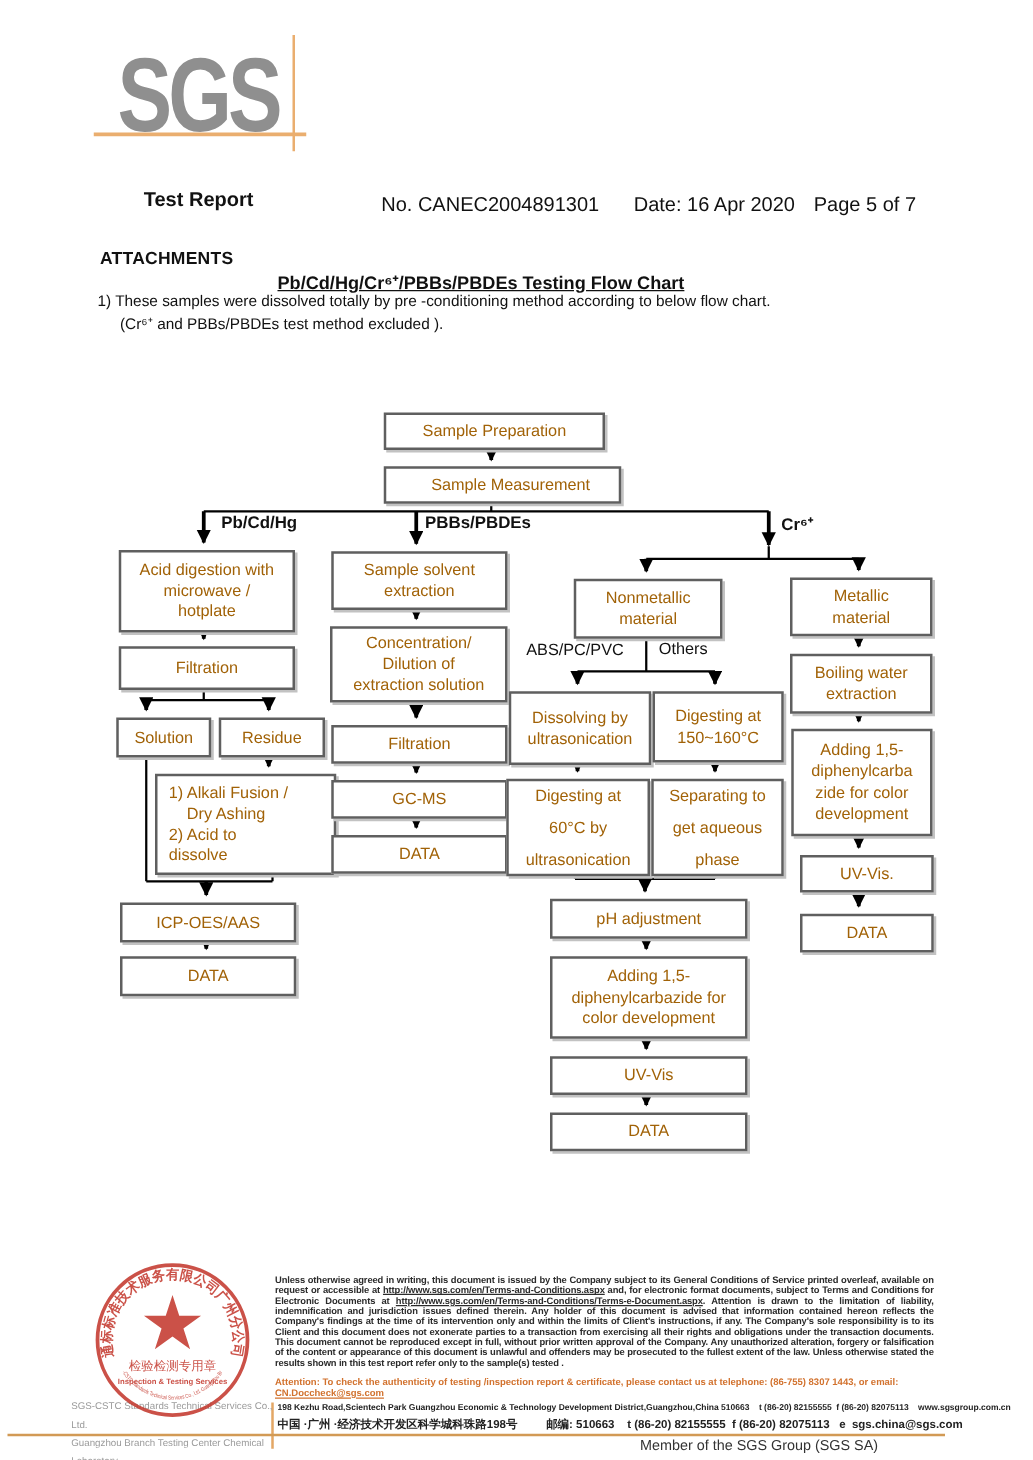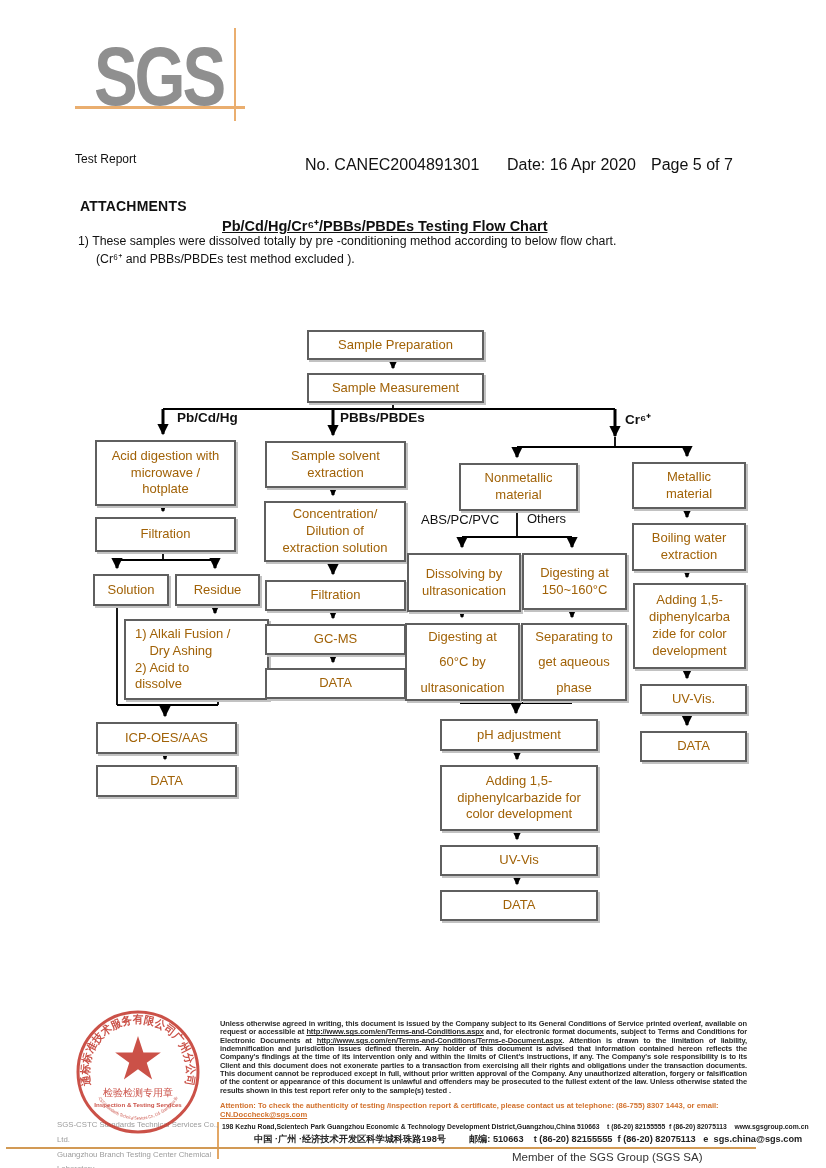--- a/index.html
+++ b/index.html
@@ -4,21 +4,21 @@
 <style>
   html,body{margin:0;padding:0;background:#e8e8e8;}
   #page{position:relative;width:826px;height:1168px;background:#ffffff;margin:0 auto;
         font-family:"Liberation Sans",sans-serif;color:#111;overflow:hidden;}
   .abs{position:absolute;}
 
   
   .sgs-logo{font-size:84px;font-weight:bold;color:#8F8F8F;letter-spacing:-4px;line-height:1;
             transform:scaleX(0.78);transform-origin:left top;}
   .hline{background:#EAAE6F;}
-  .report-title{font-size:12px;font-weight:normal;}
+  .report-title{font-size:16px;font-weight:bold;margin-left:40px;}
   .hdr-txt{font-size:16px;text-align:right;}
 
   
   .attach-h{font-size:14px;font-weight:bold;letter-spacing:.2px;}
   .flow-title{font-size:14.5px;font-weight:bold;text-decoration:underline;}
   .note{font-size:12.3px;}
 
   
   #flow{left:0;top:320px;width:826px;height:625px;}
   .fc-box{position:absolute;border:2px solid #5f5f5f;background:#fff;display:flex;
@@ -125,21 +125,21 @@
 
     <div class="fc-lbl" style="left:177px;top:90px;">Pb/Cd/Hg</div>
     <div class="fc-lbl" style="left:340px;top:90px;">PBBs/PBDEs</div>
     <div class="fc-lbl" style="left:625px;top:90px;">Cr⁶⁺</div>
     <div class="fc-lbl-sm" style="left:421px;top:192px;">ABS/PC/PVC</div>
     <div class="fc-lbl-sm" style="left:527px;top:191px;">Others</div>
 
     <div class="fc-box" style="left:307px;top:10px;width:173px;height:26px;">
         <span>Sample Preparation</span>
       </div>
-    <div class="fc-box" style="left:307px;top:53px;width:173px;height:26px;">
+    <div class="fc-box" style="left:307px;top:53px;width:173px;height:26px;padding-left:13px;">
         <span>Sample Measurement</span>
       </div>
 
     <div class="fc-box" style="left:95px;top:120px;width:137px;height:62px;">
         <span>Acid digestion with
 microwave /
 hotplate</span>
       </div>
     <div class="fc-box" style="left:95px;top:197px;width:137px;height:31px;">
         <span>Filtration</span>
@@ -262,18 +262,18 @@
     <div>SGS-CSTC Standards Technical Services Co., Ltd.</div>
     <div>Guangzhou Branch Testing Center Chemical Laboratory.</div>
   </div>
 
   <p class="abs fineprint" style="left:220px;top:1020px;width:527px;margin:0;"><span>Unless otherwise agreed in writing, this document is issued by the Company subject to its General Conditions of Service printed overleaf, available on request or accessible at </span><span class="u">http://www.sgs.com/en/Terms-and-Conditions.aspx</span><span> and, for electronic format documents, subject to Terms and Conditions for Electronic Documents at </span><span class="u">http://www.sgs.com/en/Terms-and-Conditions/Terms-e-Document.aspx</span><span>. Attention is drawn to the limitation of liability, indemnification and jurisdiction issues defined therein. Any holder of this document is advised that information contained hereon reflects the Company's findings at the time of its intervention only and within the limits of Client's instructions, if any. The Company's sole responsibility is to its Client and this document does not exonerate parties to a transaction from exercising all their rights and obligations under the transaction documents. This document cannot be reproduced except in full, without prior written approval of the Company. Any unauthorized alteration, forgery or falsification of the content or appearance of this document is unlawful and offenders may be prosecuted to the fullest extent of the law. Unless otherwise stated the results shown in this test report refer only to the sample(s) tested .</span></p>
 
   <p class="abs attention" style="left:220px;top:1102px;width:527px;margin:0;"><span>Attention: To check the authenticity of testing /inspection report &amp; certificate, please contact us at telephone: (86-755) 8307 1443, or email: </span><span class="u">CN.Doccheck@sgs.com</span></p>
 
   <div class="abs vline-orange" style="left:217px;top:1122px;width:2px;height:37px;"></div>
   <div class="abs addr-row addr-en" style="left:222px;top:1123px;">198 Kezhu Road,Scientech Park Guangzhou Economic &amp; Technology Development District,Guangzhou,China 510663    t (86-20) 82155555  f (86-20) 82075113    www.sgsgroup.com.cn</div>
-  <div class="abs addr-row addr-cn" style="left:222px;top:1133px;margin-left:32px;">中国 ·广州 ·经济技术开发区科学城科珠路198号         邮编: 510663    t (86-20) 82155555  f (86-20) 82075113   e  sgs.china@sgs.com</div>
+  <div class="abs addr-row addr-cn" style="left:222px;top:1133px;">中国 ·广州 ·经济技术开发区科学城科珠路198号         邮编: 510663    t (86-20) 82155555  f (86-20) 82075113   e  sgs.china@sgs.com</div>
 
   <div class="abs" style="left:6px;top:1147px;width:750px;height:2px;background:#D29A55;"></div>
   <div class="abs member" style="left:512px;top:1151px;">Member of the SGS Group (SGS SA)</div>
 
 </div>
 
 </body></html>

